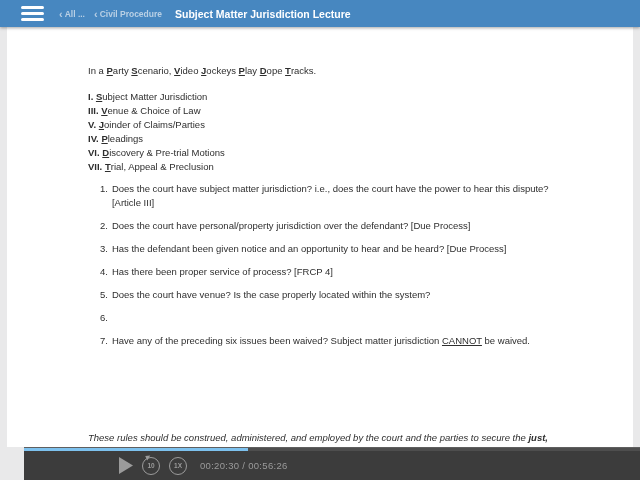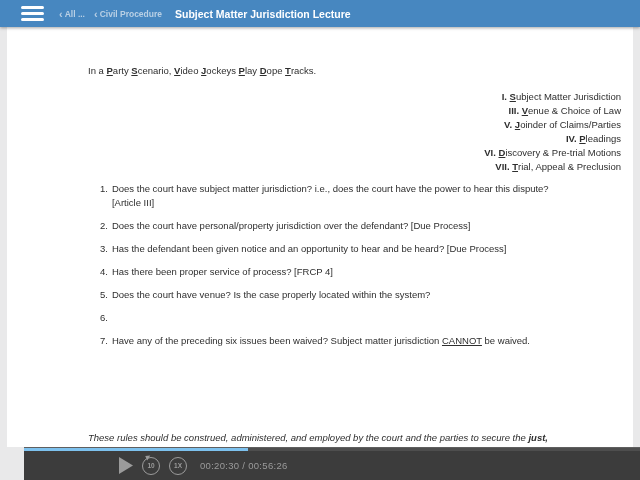--- a/index.html
+++ b/index.html
@@ -27,29 +27,29 @@
     color:#b9d0e5; font-size:8.5px; font-weight:bold; text-decoration:none;
     display:flex; align-items:center; gap:2px; white-space:nowrap; cursor:pointer;
   }
   .crumb .chev { font-size:11px; line-height:8px; font-weight:bold; }
   .title { color:#ffffff; font-size:10.5px; font-weight:bold; margin-left:13px; white-space:nowrap; }
 
   
   .page {
     position:absolute; top:27px; bottom:33px; left:7px; right:7px;
     background:#ffffff; overflow:hidden;
-    padding:37px 12px 0 81px;
+    padding:37px 30px 0 81px;
     font-size:9.5px; line-height:14px;
     white-space:nowrap;
   }
   .b { font-weight:bold; }
   .u { text-decoration:underline; }
   .mnemonic { }
   .outline { list-style:none; margin-top:12px; }
-  .outline li { line-height:14px;text-align:right; }
+  .outline li { line-height:14px; }
   .check-head { font-size:9.5px; font-weight:bold; margin-top:31px; }
   .checklist { list-style:none; margin-top:8px; }
   .checklist li { display:flex; margin-bottom:9px; padding-left:12px; line-height:14px; }
   .checklist .num { margin-right:4px; }
   .footer-line { position:absolute; bottom:2px; left:81px;font-style:italic; }
 
   
   .player {
     position:absolute; left:0; right:0; bottom:0; height:33px;
     background:var(--player,#3c3c3c); z-index:3;margin-left:24px;

